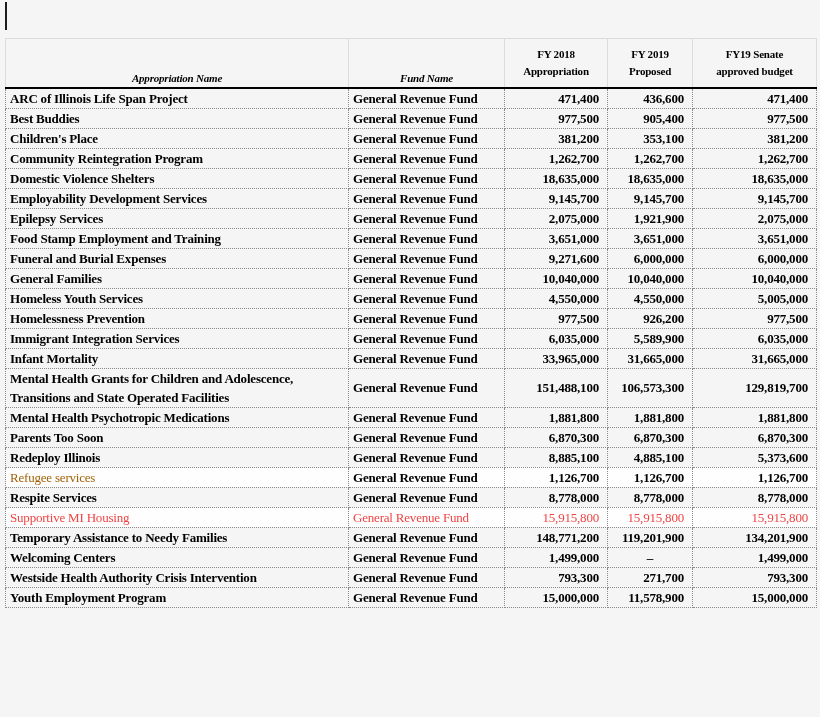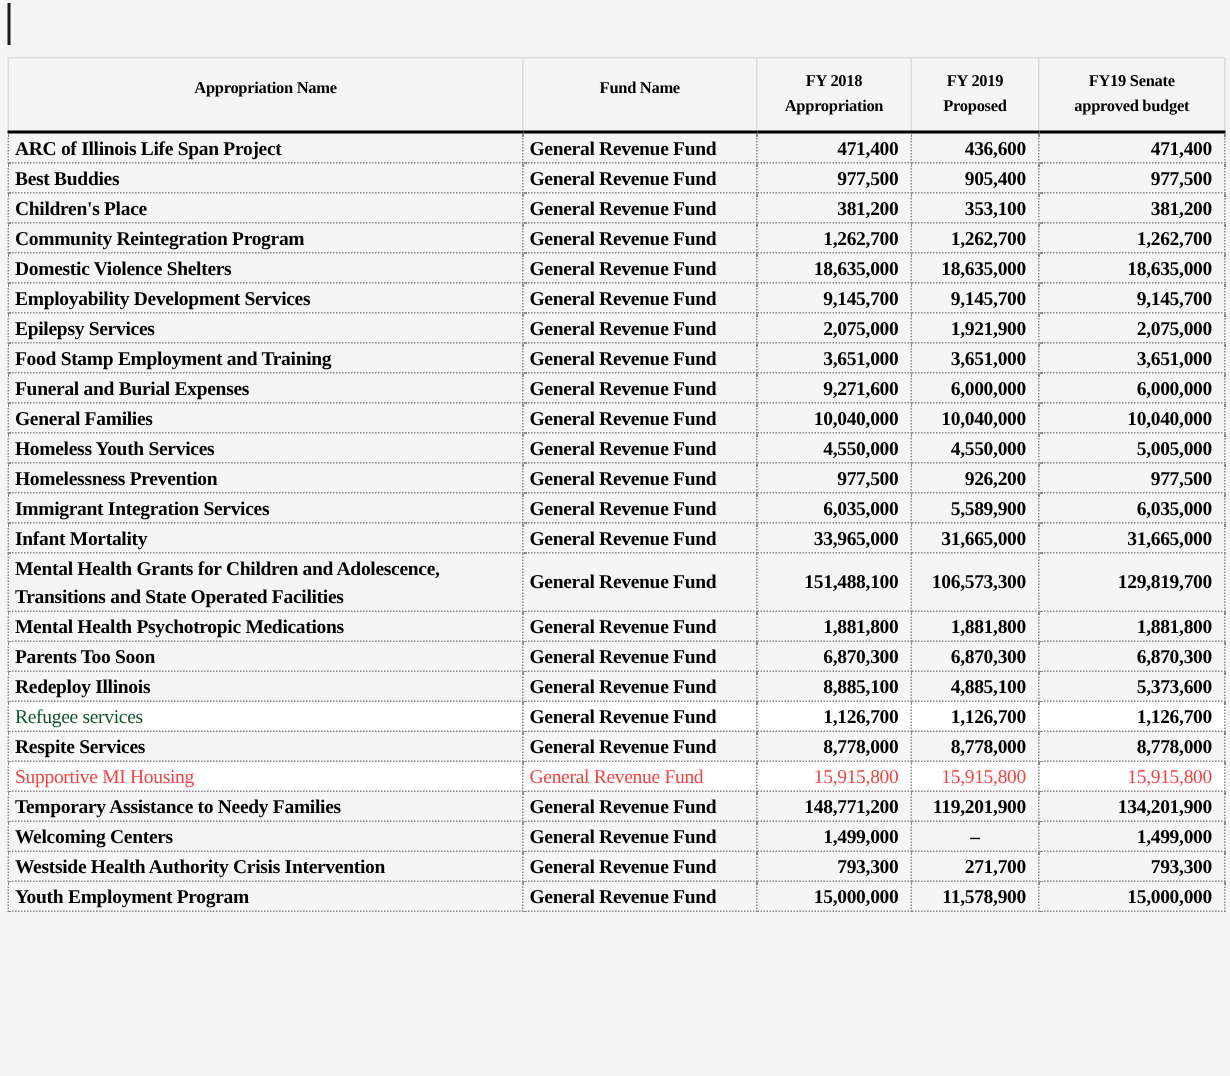--- a/index.html
+++ b/index.html
@@ -33,39 +33,39 @@
     letter-spacing: -0.2px;
     height: 49px;
     background: #f5f5f6;
     border-left: 1px solid #dcdcdc;
     border-right: 1px solid #dcdcdc;
     border-top: 1px solid #dcdcdc;
     border-bottom: 2.5px solid #000;
     white-space: pre-line;
     line-height: 17px;
   }
-  thead th.txt-col { vertical-align: bottom; padding-bottom: 19px; text-align: center; }
+  thead th.txt-col { vertical-align: bottom; padding-bottom: 0; text-align: center; font-style: italic; }
   thead th.num-col { vertical-align: middle; text-align: center; }
   
   tbody td {
     border: 1px dotted #8a8a8a;
     font-weight: 700;
     font-size: 13px;
     letter-spacing: -0.2px;
     height: 20px;
     line-height: 19px;
     vertical-align: middle;
     background: transparent;
   }
   tbody tr { background: #f5f5f6; }
   tbody tr.hl { background: #fefefe; }
   td.txt { text-align: left; padding: 0 3px 0 4px; }
   td.num { text-align: right; padding: 0 8px 0 2px; }
   td.num.center { text-align: center; padding-right: 2px; }
-  tr.muted-name td.cell-name { font-weight: 400; color: #14532d; }
+  tr.muted-name td.cell-name { font-weight: 400; color: #a16207; }
   tr.muted-row td { font-weight: 400; color: #ef4444; }
   td sup { font-size: 9px; line-height: 0; }
   tbody td.cell-name { overflow: hidden; }
 </style>
 </head>
 <body>
 
 <div class="page">
   <div class="stray-mark"></div>
 

